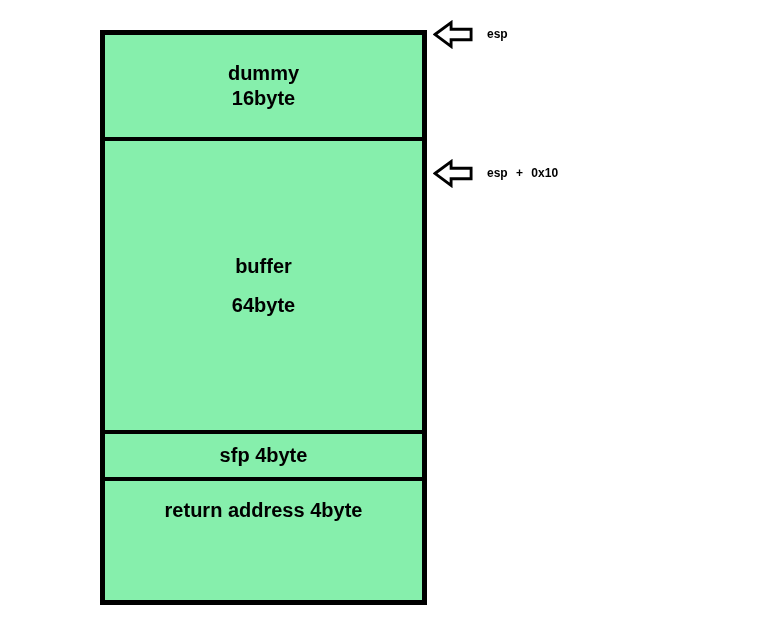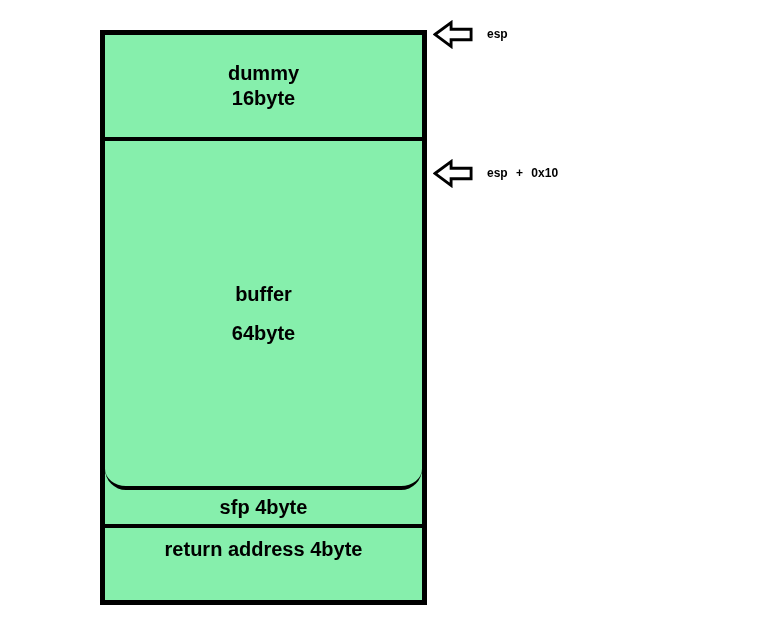--- a/index.html
+++ b/index.html
@@ -34,24 +34,24 @@
     display: flex;
     flex-direction: column;
     align-items: center;
     justify-content: center;
     font-size: 20px;
     font-weight: 700;
     line-height: 25px;
     text-align: center;
   }
   .sec-0 { height: 106px; }
-  .sec-1 { height: 349px; border-radius: 21px; }
+  .sec-1 { height: 293px; }
   .sec-2 { height: 77px; }
-  .sec-3 { height: 38px; }
-  .sec-4 { height: 42px; border-bottom: none; }
+  .sec-3 { height: 47px; }
+  .sec-4 { height: 42px; border-bottom: none; justify-content: flex-end; }
   .sec-1 .line { margin: 7px 0; }
 
   .pointer {
     position: absolute;
     left: 433px;
     height: 30px;
     display: flex;
     align-items: center;
     gap: 14px;
   }

